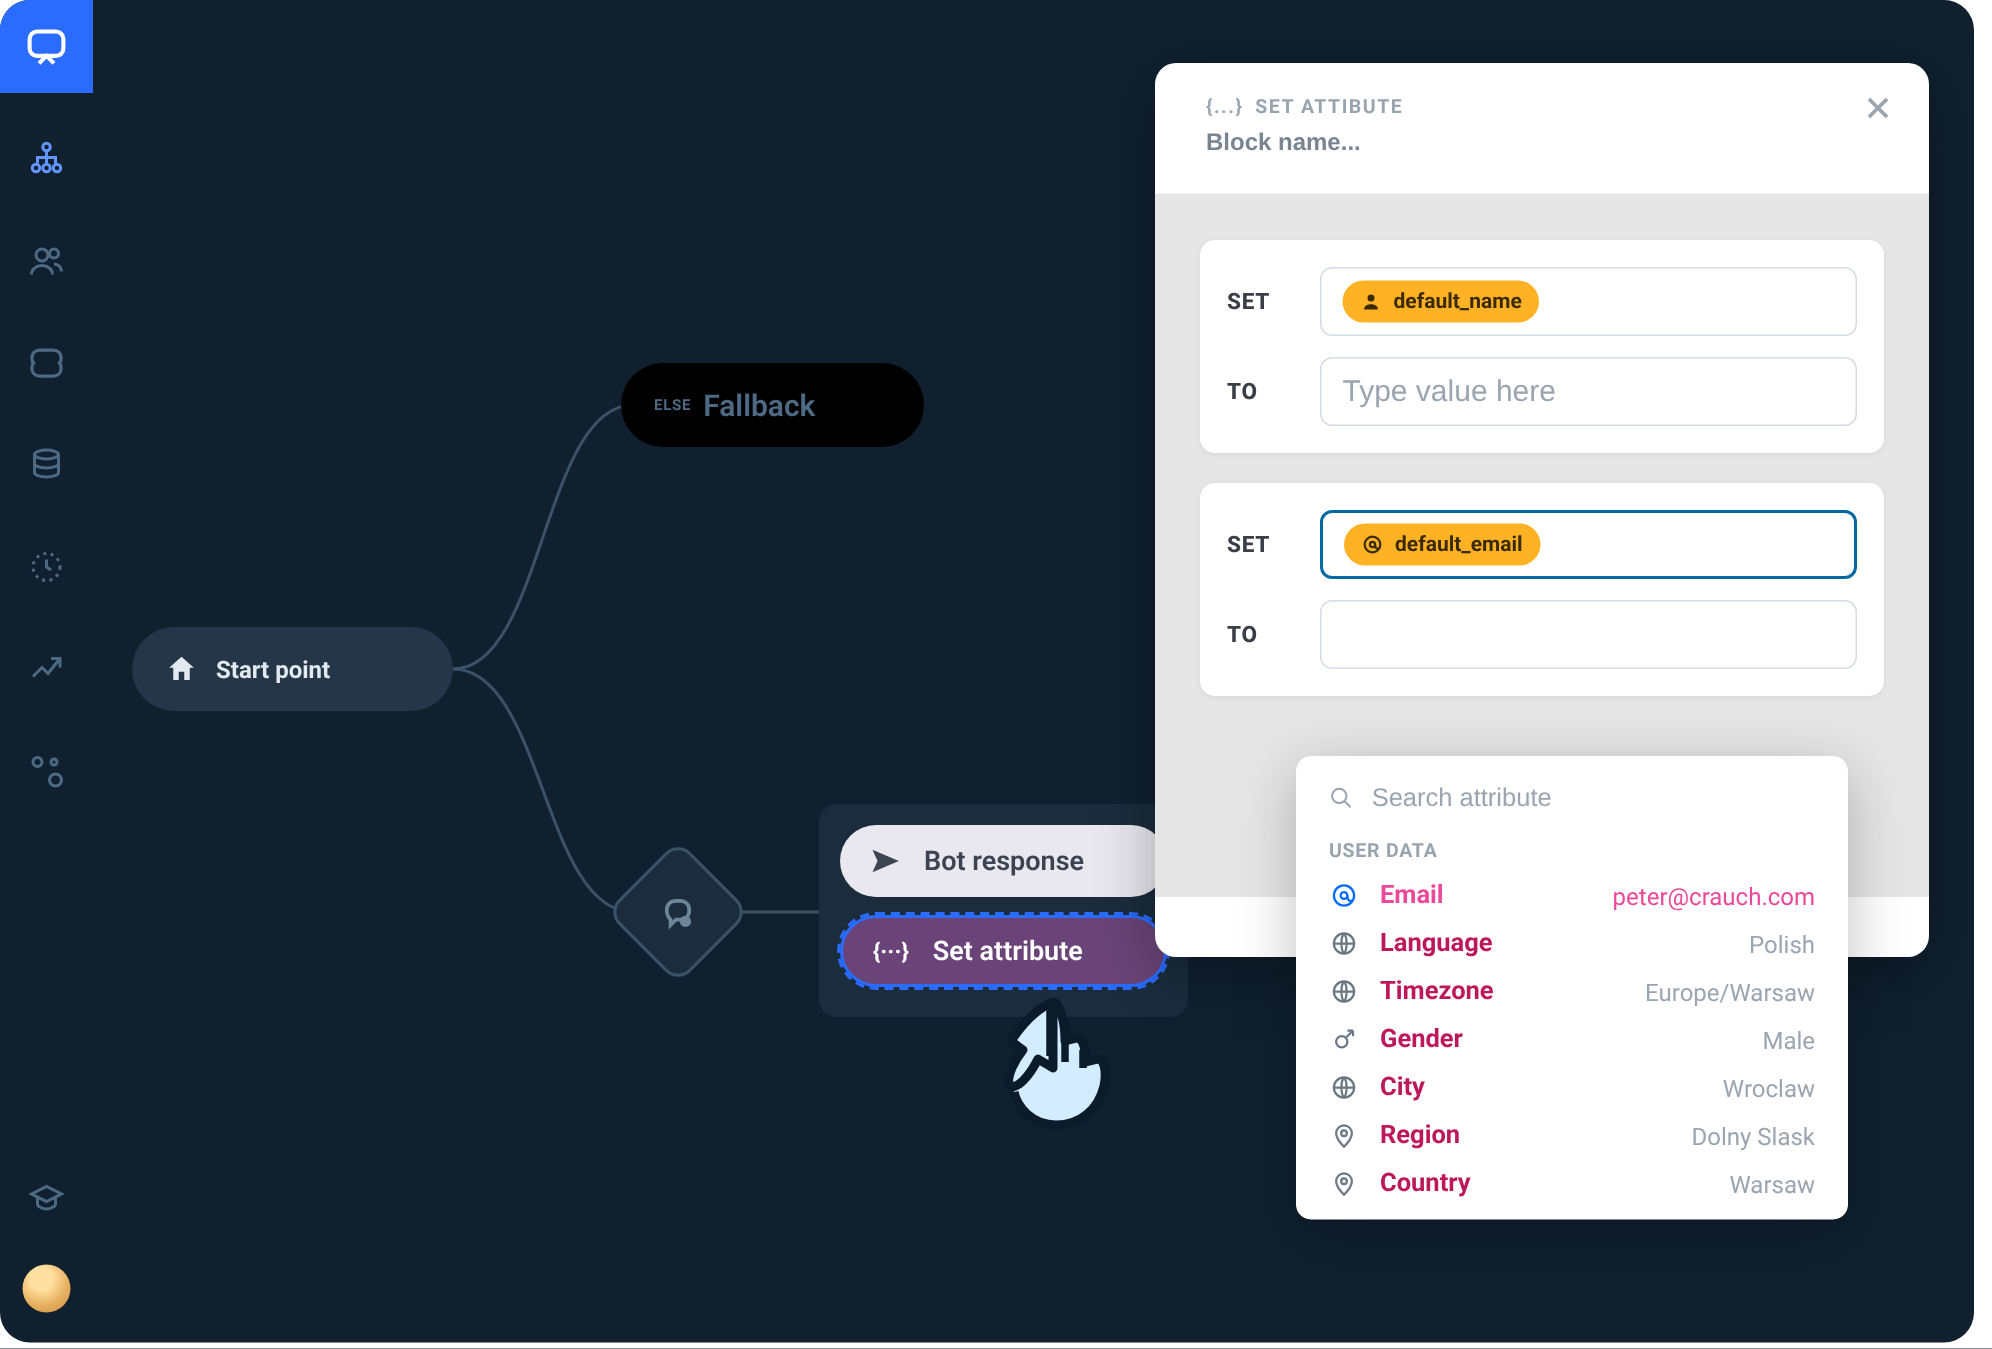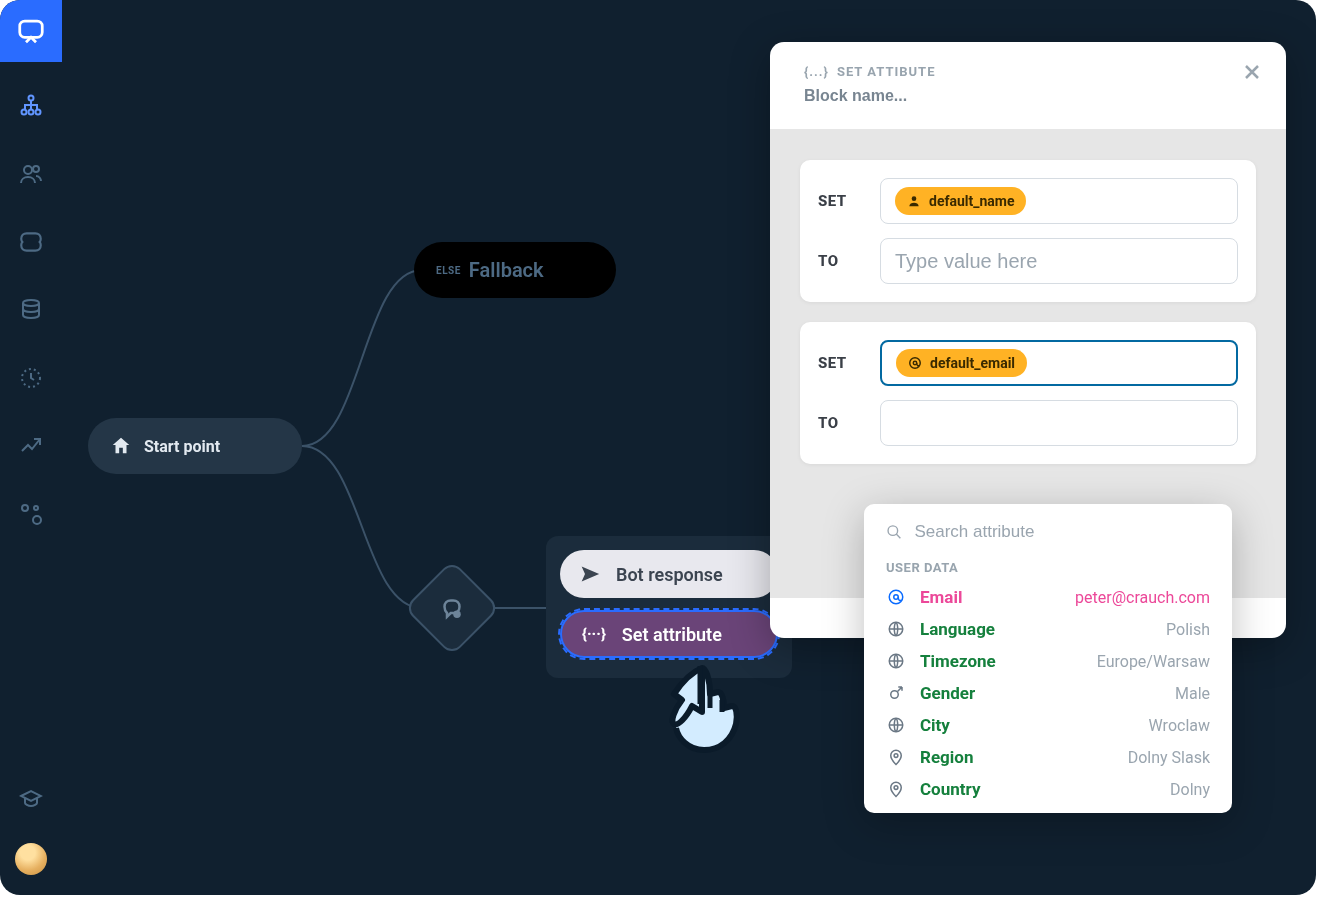--- a/index.html
+++ b/index.html
@@ -51,21 +51,21 @@
   .chip { background:#ffb224; color:#3a2a00; border-radius:14px; height:28px; display:inline-flex; align-items:center; gap:8px; padding:0 12px; font-weight:700; font-size:14px; }
   .chip svg { width:14px; height:14px; }
 
   
   .dropdown { position:absolute; left:864px; top:478px; width:368px; background:#fff; border-radius:10px; box-shadow:0 10px 40px rgba(0,0,0,0.25); padding:12px 0 8px; z-index:10;margin-top:26px; }
   .dd-search { padding:6px 22px 12px; display:flex; align-items:center; gap:12px; color:#9aa5af; }
   .dd-search input { border:none; outline:none; font-size:17px; width:100%; }
   .dd-search input::placeholder { color:#9aa5af; }
   .dd-section { padding:6px 22px; font-size:13px; letter-spacing:0.5px; color:#98a4ae; font-weight:700; }
   .dd-item { padding:6px 22px; display:flex; align-items:center; gap:14px; font-size:17px; cursor:pointer; }
-  .dd-key { font-weight:700; color:#15803d; }
+  .dd-key { font-weight:700; color:#be185d; }
   .dd-val { margin-left:auto; color:#9aa5af; font-size:16px; }
   .dd-item.sel .dd-key, .dd-item.sel .dd-val { color:#ec4899; }
   .dd-item.sel svg { stroke:#0a6bff; }
   .dd-icon { width:20px; display:flex; justify-content:center; color:#6b7885; }
 
 </style>
 </head>
 <body>
 
 <div class="app">
@@ -316,18 +316,18 @@
           <span class="dd-val">Dolny Slask</span>
         </div>
         <div class="dd-item">
           <span class="dd-icon">
             <svg width="18" height="18" viewBox="0 0 24 24" fill="none" stroke="currentColor" stroke-width="2">
               <path d="M12 22s7-7 7-12a7 7 0 10-14 0c0 5 7 12 7 12z"></path>
               <circle cx="12" cy="10" r="2.5"></circle>
             </svg>
           </span>
           <span class="dd-key">Country</span>
-          <span class="dd-val">Dolny</span>
+          <span class="dd-val">Warsaw</span>
         </div>
       </div>
   </div>
 
 </div>
 
 </body></html>

